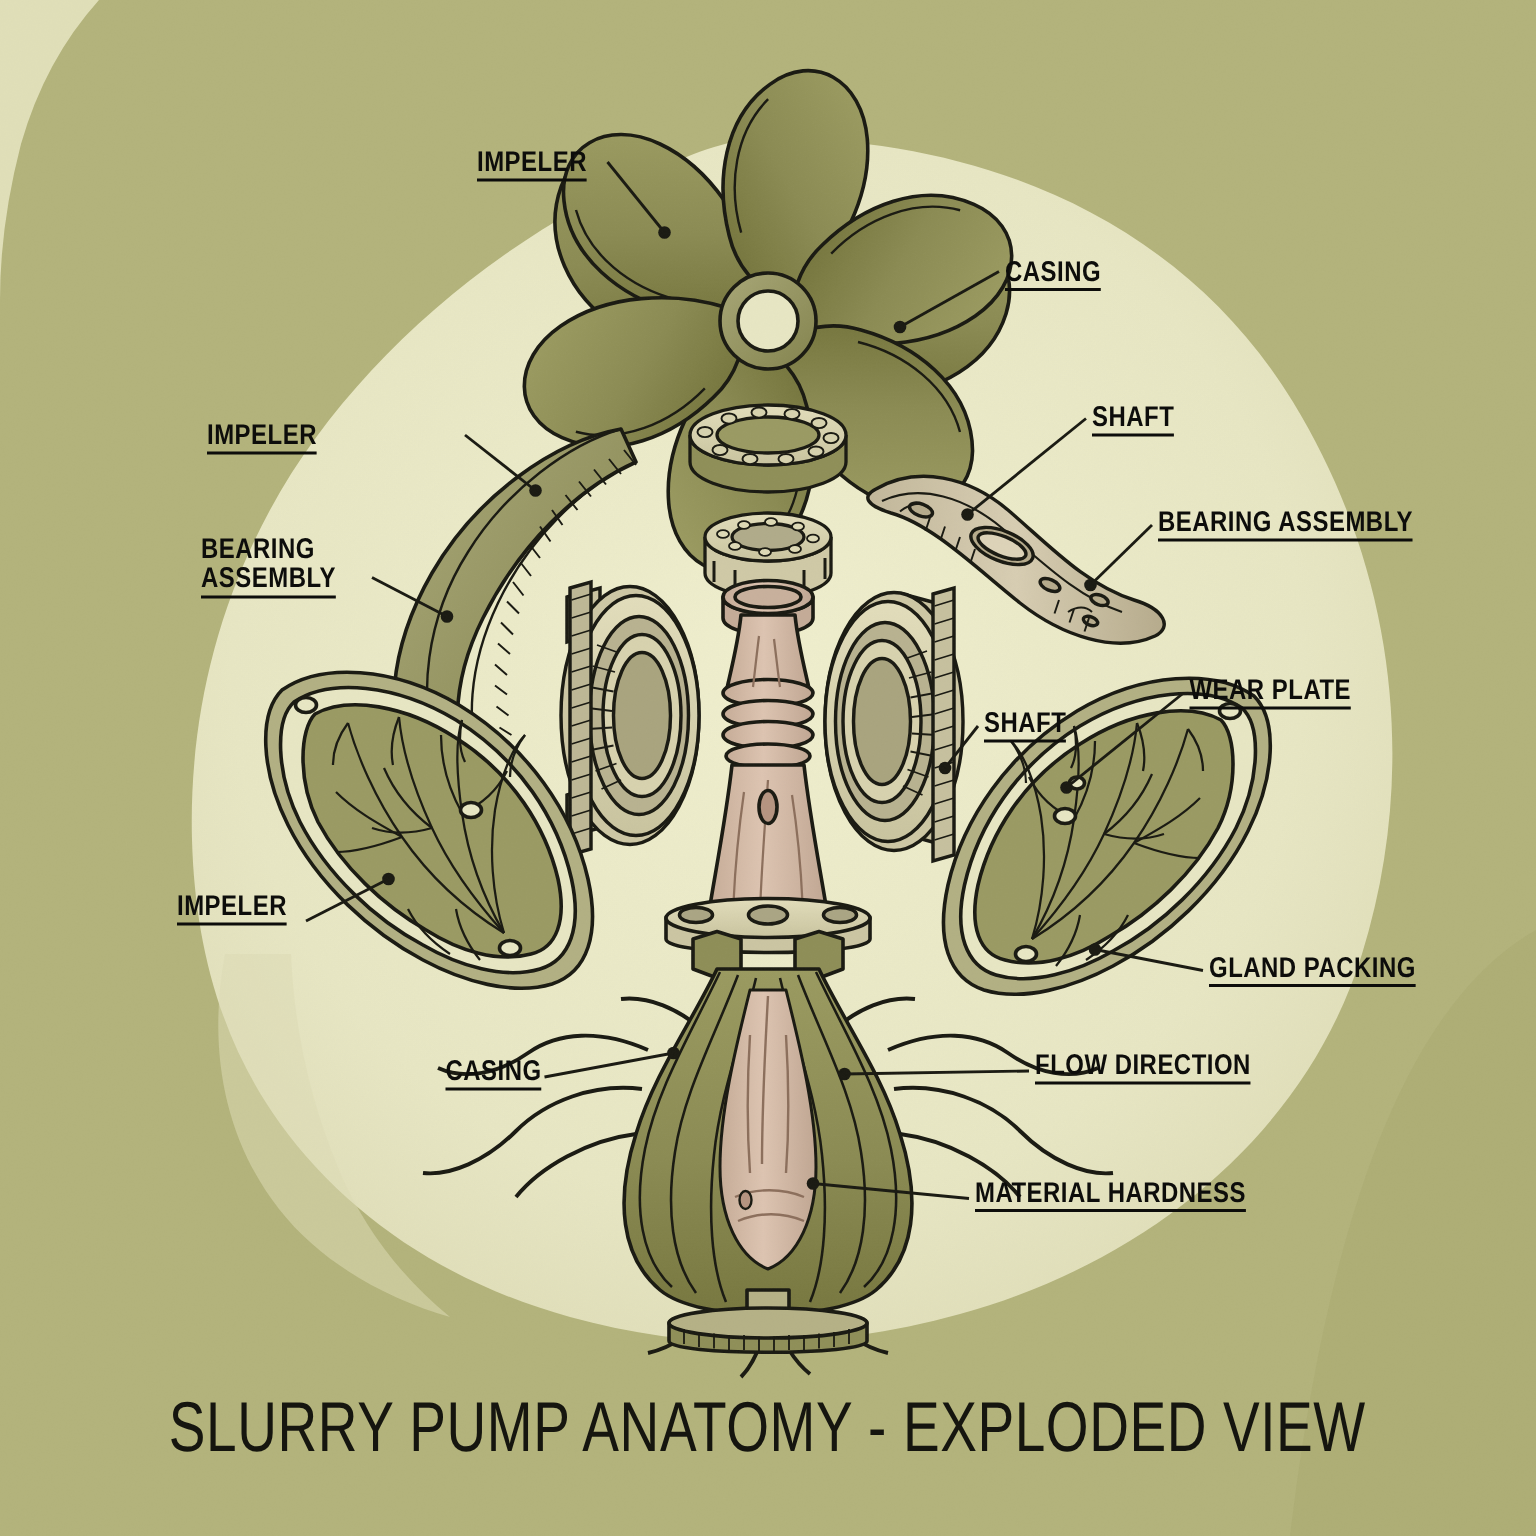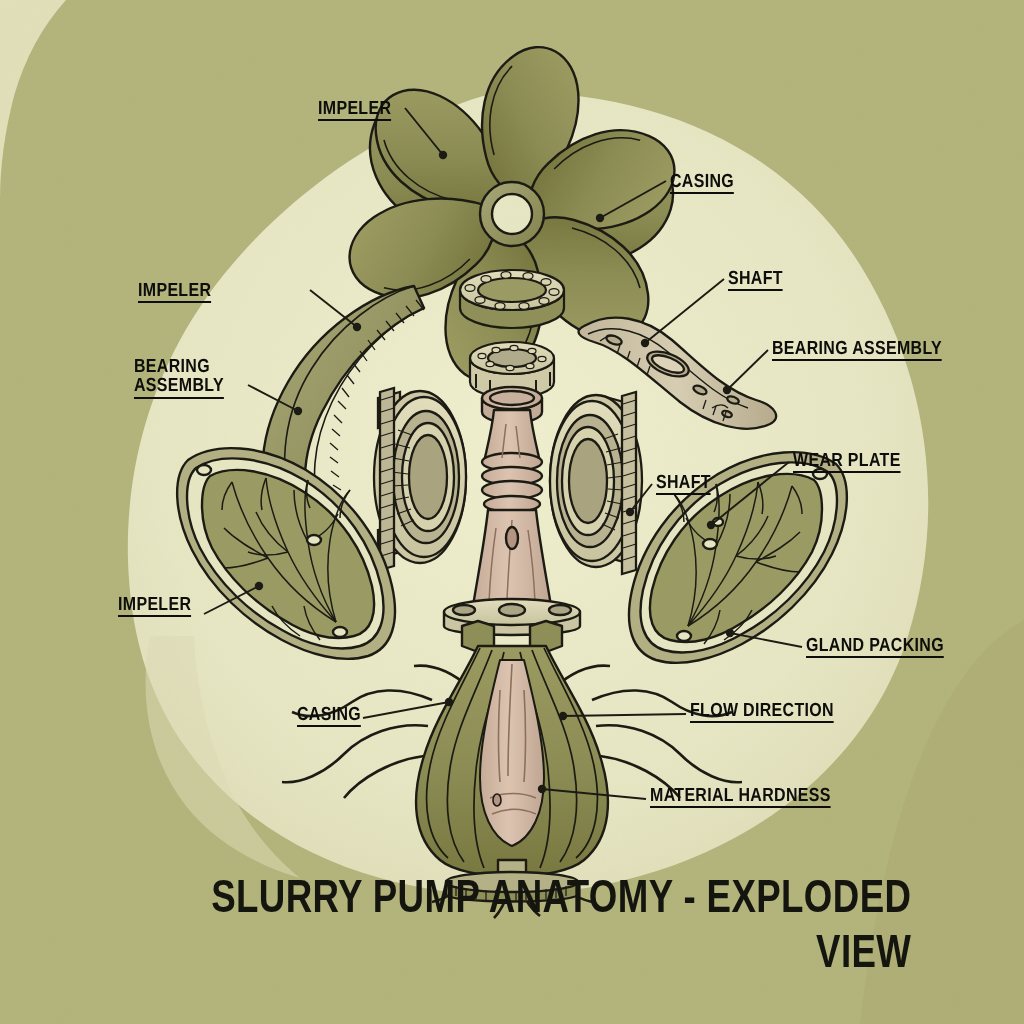--- a/index.html
+++ b/index.html
@@ -22,23 +22,23 @@
     white-space:nowrap;
     transform:scaleX(.84);
     text-rendering:geometricPrecision;
   }
   .lbl .ln{display:block;}
   .lbl .ln.u{border-bottom:2.4px solid #0d0d0b;padding-bottom:1px;}
   .lbl.l{transform-origin:0% 50%;}
 
   #title{
     position:absolute;left:0;right:0;bottom:46px;
-    text-align:right;
+    text-align:left;
     font-family:"Liberation Sans Narrow","Liberation Sans",sans-serif;
-    font-weight:bold;
+    font-weight:normal;
     font-size:47px;
     letter-spacing:.5px;
     color:#15150f;
   }
   #title span{display:inline-block;transform:scaleX(.78);}
 </style>
 </head>
 <body>
 
 <div id="stage">

